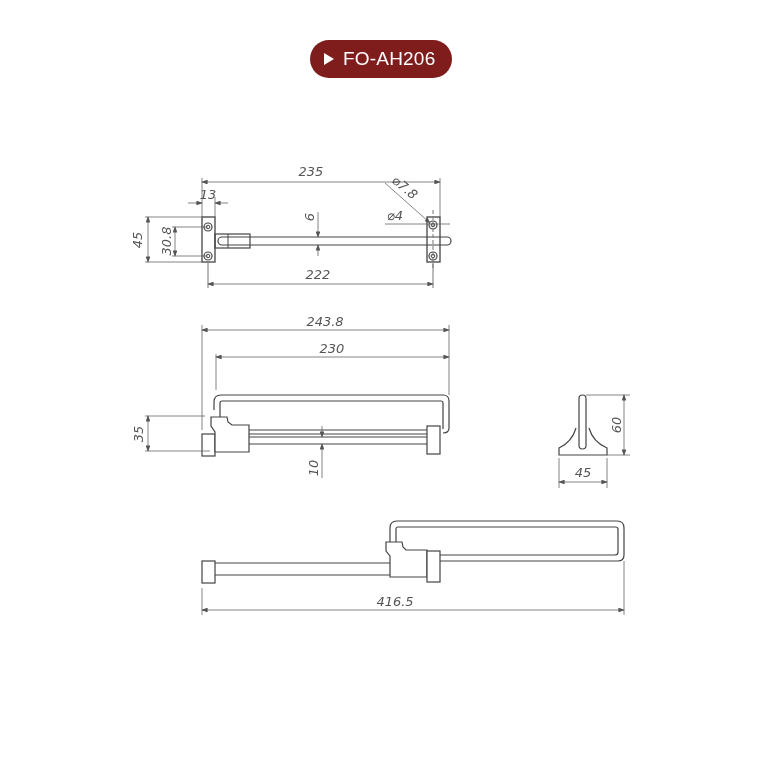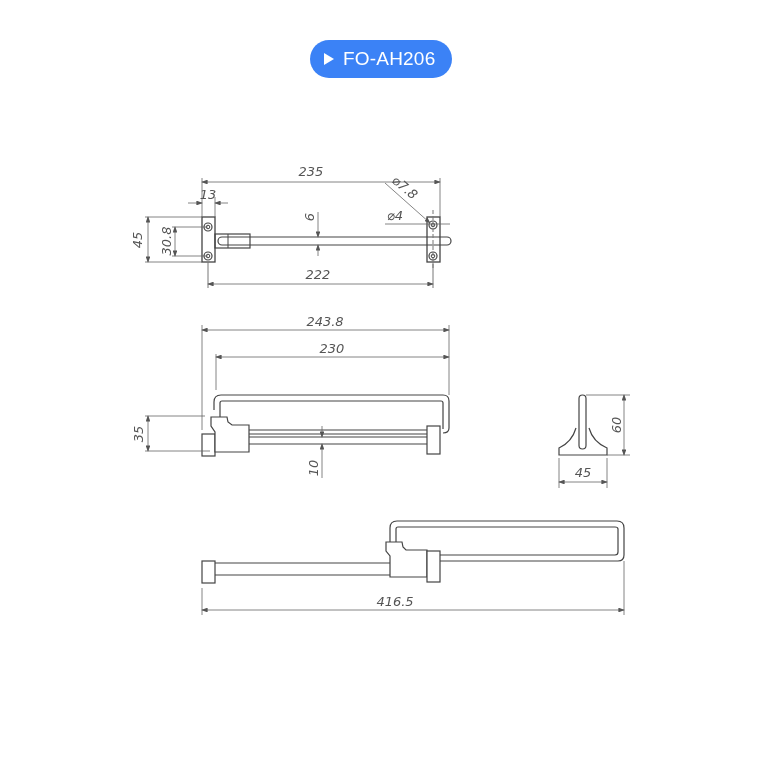--- a/index.html
+++ b/index.html
@@ -1,19 +1,19 @@
 <!DOCTYPE html>
 <html><head>
 <meta charset="utf-8">
 <style>
   html, body { margin: 0; padding: 0; background: #ffffff; }
   body { width: 760px; height: 760px; position: relative; overflow: hidden;
          font-family: "Liberation Sans", sans-serif; }
   .badge { position: absolute; left: 310px; top: 40px; width: 142px; height: 38px;
-           background: #3b82f6; border-radius: 19px; color: #ffffff;
+           background: #7f1d1d; border-radius: 19px; color: #ffffff;
            display: flex; align-items: center; box-sizing: border-box; padding-left: 14px; }
   .badge .tri { width: 0; height: 0; border-top: 6px solid transparent; border-bottom: 6px solid transparent;
                 border-left: 10px solid #ffffff; margin-right: 9px; }
   .badge .label { font-size: 19px; letter-spacing: 0.2px; }
   svg { position: absolute; left: 0; top: 0; }
   .dim { font-family: "DejaVu Sans", sans-serif; font-size: 13px; font-style: italic; fill: #555555; }
 </style>
 </head>
 <body>
 

